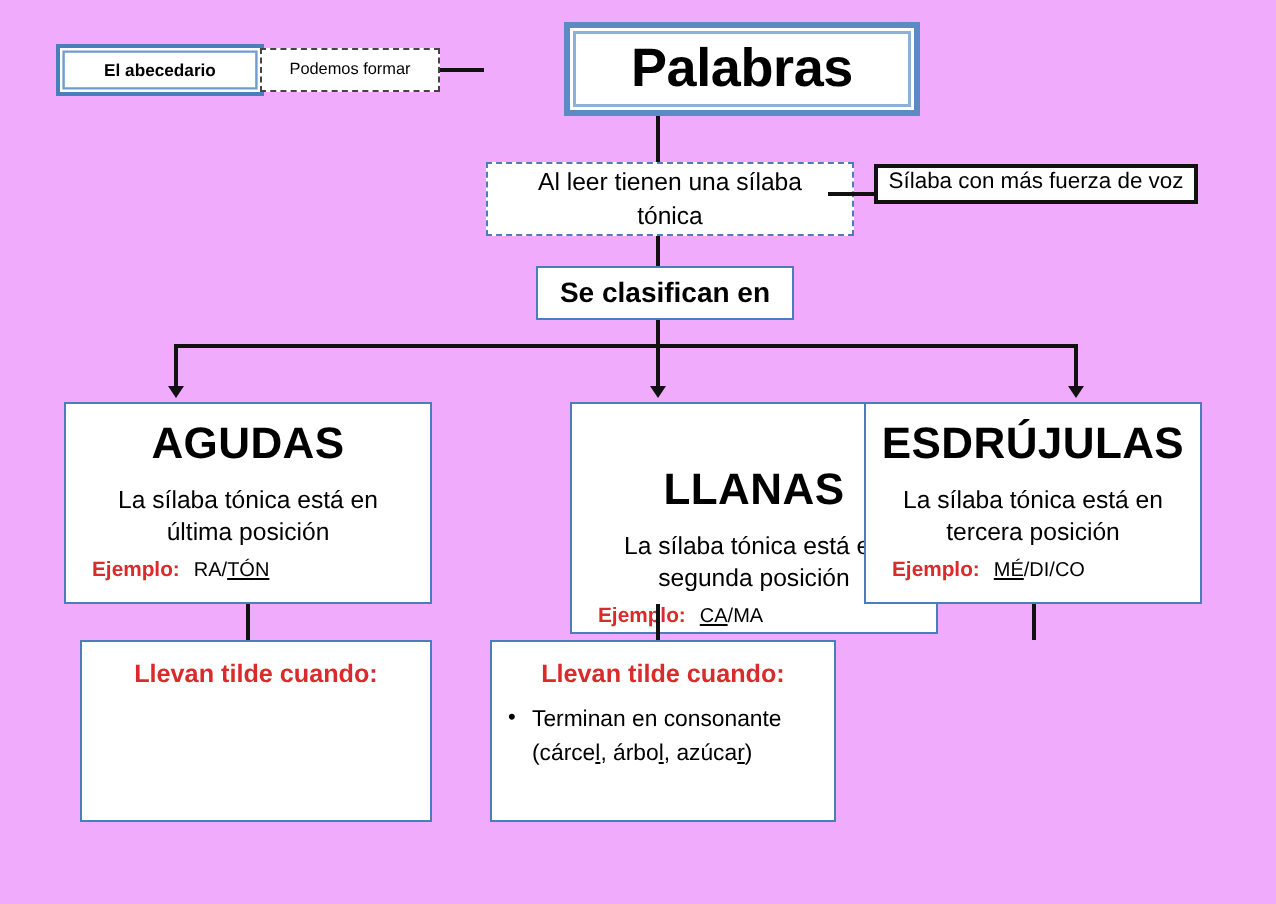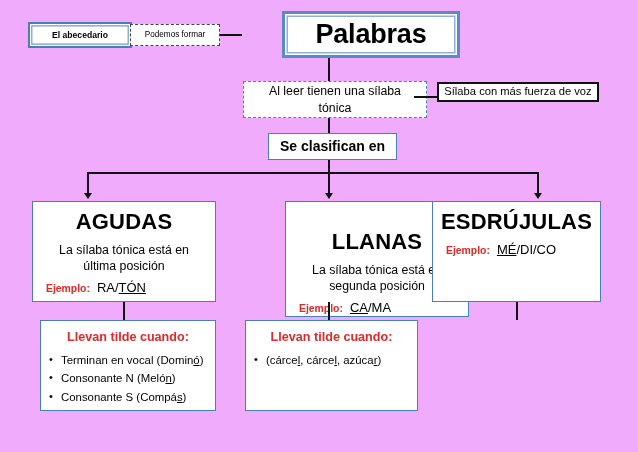--- a/index.html
+++ b/index.html
@@ -87,21 +87,21 @@
     padding-left: 13px;
     box-sizing: border-box;
     justify-content: flex-start;
   }
   .ejemplo-label {
     color: #d92b2b;
     font-weight: bold;
     font-size: 10.4px;
   }
   .ejemplo-val {
-    font-size: 13px;
+    font-size: 10px;
   }
   .u { text-decoration: underline; }
 
   .rule-head {
     color: #d92b2b;
     font-weight: bold;
     font-size: 12.6px;
     margin-bottom: 7px;
   }
   .rule-list {
@@ -205,49 +205,45 @@
     <div class="ejemplo-row">
       <span class="ejemplo-label">Ejemplo:</span>
       <span class="ejemplo-val"><span>RA/</span><span class="u">TÓN</span></span>
     </div>
   </div>
 
   <div class="ln ln-v" style="left:123px; top:302px; height:18px;"></div>
 
   <div class="box bx-blue-thin" style="left:40px; top:320px; width:176px; height:91px; justify-content:flex-start; padding-top:9px;">
     <span class="rule-head">Llevan tilde cuando:</span>
-    <ul class="rule-list">
-      <li><span>Terminan en vocal (Domin</span><span class="u">ó</span><span>)</span></li>
-      <li><span>Consonante N (Meló</span><span class="u">n</span><span>)</span></li>
-      <li><span>Consonante S (Compá</span><span class="u">s</span><span>)</span></li>
-    </ul>
   </div>
 
   <div class="box bx-blue-thin" style="left:237px; top:201px; width:184px; height:116px; justify-content:flex-end; padding-top:7px; gap:6px;margin-left:48px;">
     <span class="title-cat">LLANAS</span>
     <span class="desc">La sílaba tónica está en segunda posición</span>
     <div class="ejemplo-row">
       <span class="ejemplo-label">Ejemplo:</span>
       <span class="ejemplo-val"><span class="u">CA</span><span>/MA</span></span>
     </div>
   </div>
 
   <div class="ln ln-v" style="left:328px; top:302px; height:18px;"></div>
 
   <div class="box bx-blue-thin" style="left:245px; top:320px; width:173px; height:91px; justify-content:flex-start; padding-top:9px;">
     <span class="rule-head">Llevan tilde cuando:</span>
     <ul class="rule-list">
-      <li>
-        <span class="rule-sub"><span>(cárce</span><span class="u">l</span><span>, cárce</span><span class="u">l</span><span>, azúca</span><span class="u">r</span><span>)</span></span>
+      <li><span>Terminan en consonante</span>
+        <span class="rule-sub"><span>(cárce</span><span class="u">l</span><span>, árbo</span><span class="u">l</span><span>, azúca</span><span class="u">r</span><span>)</span></span>
       </li>
     </ul>
   </div>
 
   <div class="box bx-blue-thin" style="left:432px; top:201px; width:169px; height:101px; justify-content:flex-start; padding-top:7px; gap:6px;">
     <span class="title-cat">ESDRÚJULAS</span>
+    <span class="desc">La sílaba tónica está en tercera posición</span>
     <div class="ejemplo-row">
       <span class="ejemplo-label">Ejemplo:</span>
       <span class="ejemplo-val"><span class="u">MÉ</span><span>/DI/CO</span></span>
     </div>
   </div>
 
   <div class="ln ln-v" style="left:516px; top:302px; height:18px;"></div>
 
 
 </div>

